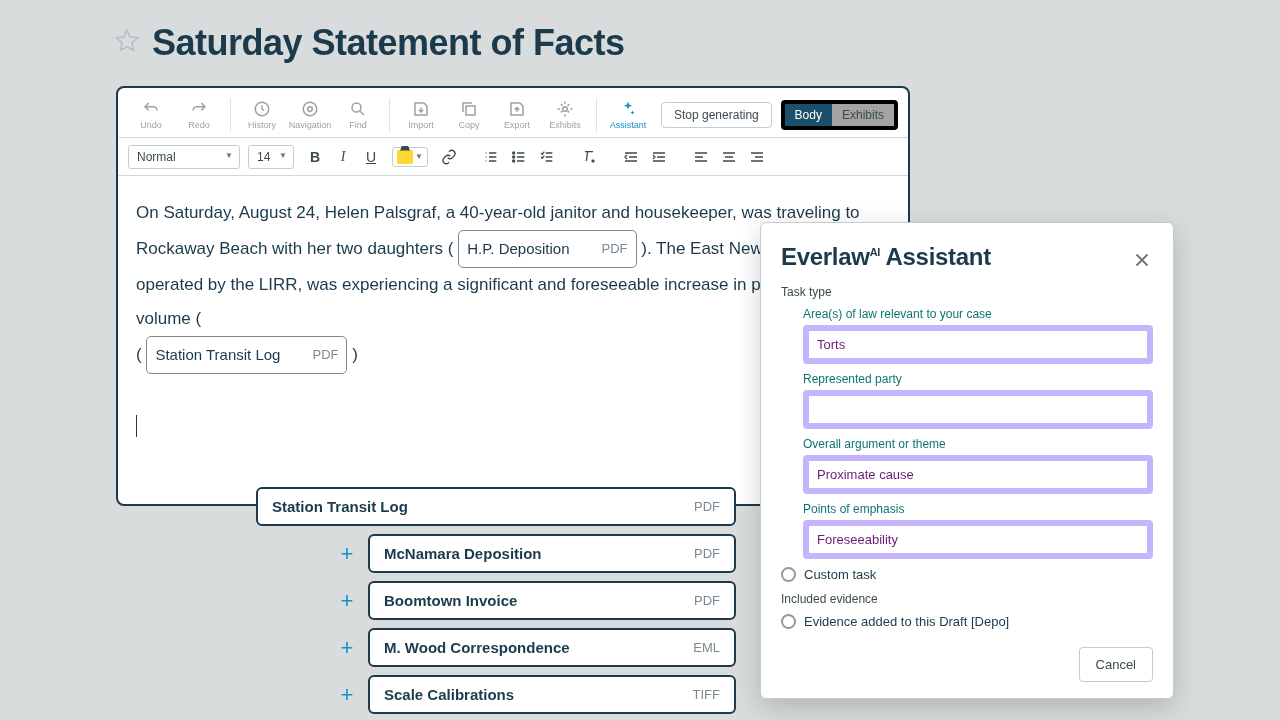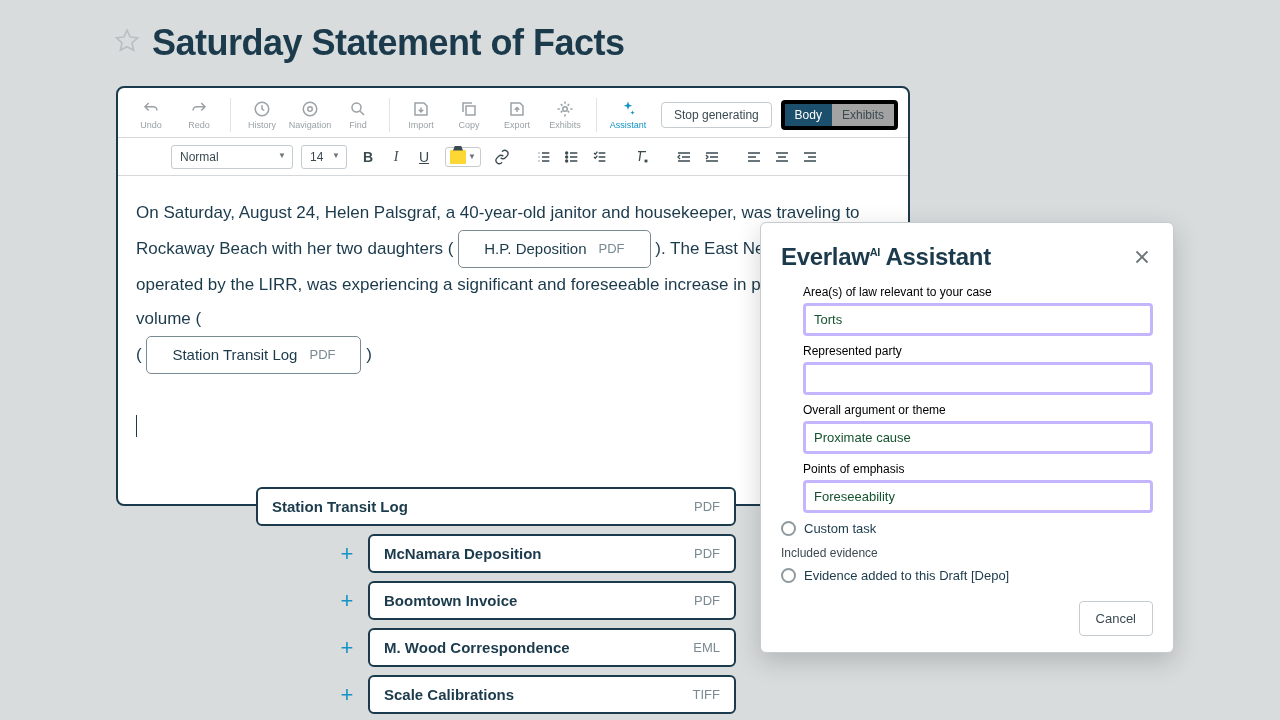--- a/index.html
+++ b/index.html
@@ -103,21 +103,21 @@
   cursor: pointer;
 }
 .dropdown::after {
   content: "▼";
   position: absolute;
   right: 6px;
   top: 5px;
   font-size: 8px;
   color: #6b7478;
 }
-.dd-style { width: 122px; margin-left: 43px; }
+.dd-style { width: 112px; }
 .dd-size { width: 46px; }
 .fmt-group { display: flex; gap: 2px; align-items: center; }
 .fmt-btn {
   width: 26px;
   height: 26px;
   display: flex;
   align-items: center;
   justify-content: center;
   color: #3b4a51;
   font-size: 14px;
@@ -144,22 +144,22 @@
   color: #1b3a4b;
   font-weight: 500;
   flex: 1;
   overflow: hidden;
 }
 .cite {
   display: inline-flex;
   align-items: center;
   border: 1px solid #7a8a92;
   border-radius: 5px;
-  padding: 3px 25px;
-  gap: 12px;
+  padding: 3px 8px;
+  gap: 32px;
   vertical-align: baseline;
 }
 .cite-name { font-size: 15px; color: #1b3a4b; font-weight: 500; }
 .cite-ext { font-size: 13px; color: #7a8a92; font-weight: 500; }
 .cursor-line {
   display: inline-block;
   width: 1px;
   height: 22px;
   background: #1b3a4b;
   vertical-align: middle;
@@ -198,21 +198,21 @@
   position: absolute;
   left: 760px;
   top: 222px;
   width: 414px;
   background: #fff;
   border: 1px solid #c5cbce;
   border-radius: 6px;
   box-shadow: 0 8px 26px rgba(0,0,0,.18);
   padding: 20px 20px 16px;
 }
-.panel-head { display: flex; justify-content: space-between; align-items: center; margin-bottom: 14px; }
+.panel-head { display: flex; justify-content: space-between; align-items: flex-end; margin-bottom: 14px; }
 .panel-title { font-size: 24px; font-weight: 700; color: #1b3a4b; letter-spacing: -0.3px; }
 .panel-title sup { font-size: 11px; vertical-align: super; }
 .panel-close { width: 22px; height: 22px; cursor: pointer; color: #6b7478; }
 .panel-close svg { width: 100%; height: 100%; }
 .section-label { font-size: 12px; color: #3b4a51; margin-bottom: 8px; margin-top: 10px; }
 .radio-row { display: flex; align-items: center; gap: 8px; margin-bottom: 6px; cursor: pointer; }
 .radio {
   width: 15px; height: 15px; border-radius: 50%;
   border: 2px solid #8f9a9f;
   position: relative;
@@ -220,28 +220,28 @@
 }
 .radio.checked { border-color: #1593c4; }
 .radio.checked::after {
   content: "";
   position: absolute;
   left: 2px; top: 2px; width: 7px; height: 7px;
   background: #1593c4; border-radius: 50%;
 }
 .radio-label { font-size: 13px; color: #1b3a4b; }
 .field-block { margin-left: 22px; margin-bottom: 8px; }
-.field-label { font-size: 12px; color: #000000; margin-bottom: 4px; }
+.field-label { font-size: 12px; color: #0f766e; margin-bottom: 4px; }
 .field-input {
   width: 100%;
-  border: 3px solid #c4b5fd;
+  border: 6px solid #c4b5fd;
   border-radius: 4px;
   padding: 6px 8px;
   font-size: 13px;
-  color: #14532d;
+  color: #701a75;
   background: #fff;
 }
 .panel-footer {
   display: flex;
   justify-content: flex-end;
   gap: 0;
   margin-top: 18px;
 }
 .btn {
   border-radius: 4px;
@@ -481,20 +481,21 @@
     <div class="panel-title">
       <span>Everlaw</span><sup>AI</sup><span> Assistant</span>
     </div>
     <div class="panel-close">
       <svg viewBox="0 0 24 24" fill="none" stroke="currentColor" stroke-width="2">
           <path d="M6 6l12 12M18 6L6 18"></path>
         </svg>
     </div>
   </div>
 
+  <div class="section-label">Task type</div>
 
   <div class="field-block">
     <div class="field-label">Area(s) of law relevant to your case</div>
     <input class="field-input" value="Torts" style="">
   </div>
   <div class="field-block">
     <div class="field-label">Represented party</div>
     <input class="field-input" value="" style="">
   </div>
   <div class="field-block">

